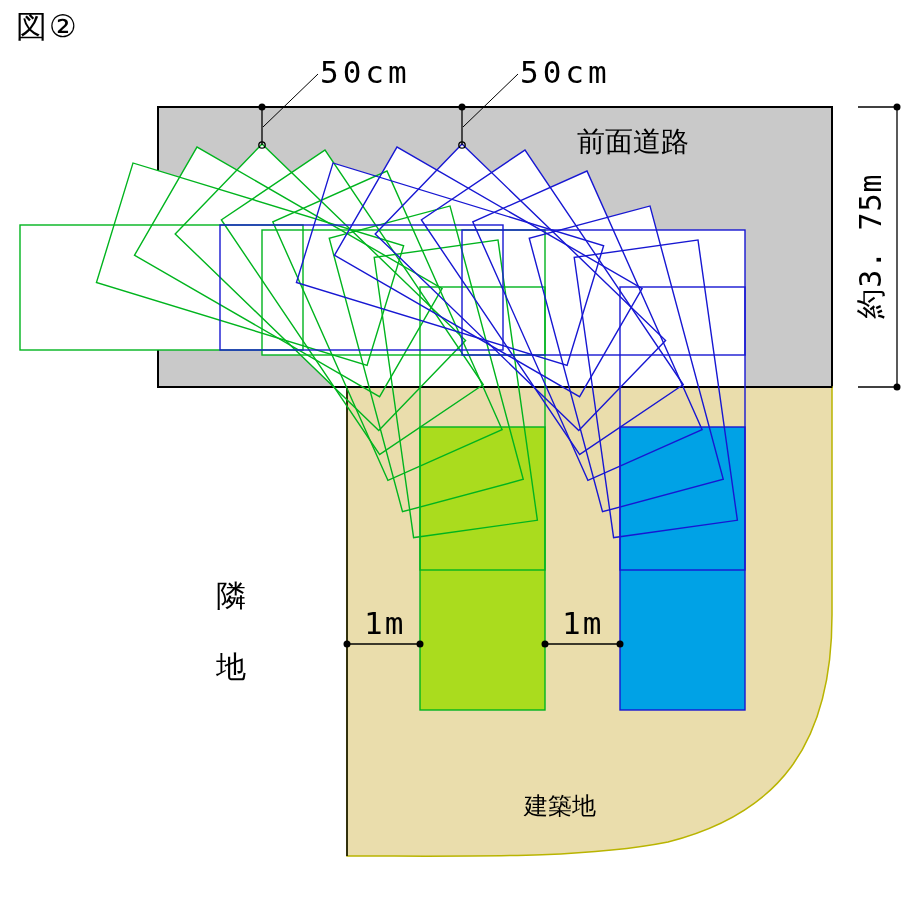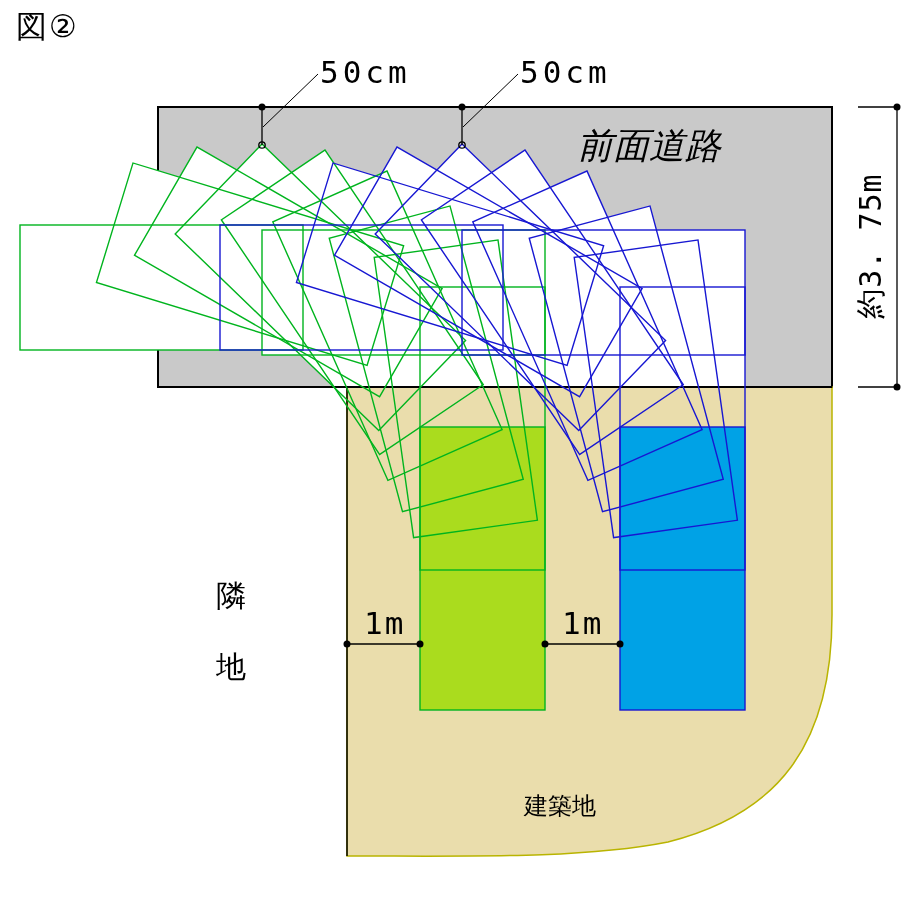--- a/index.html
+++ b/index.html
@@ -3,21 +3,21 @@
 <meta charset="utf-8">
 <style>
   html,body{margin:0;padding:0;background:#ffffff;}
   #stage{position:relative;width:924px;height:887px;background:#ffffff;overflow:hidden;
          font-family:"DejaVu Sans","Liberation Sans",sans-serif;color:#000;}
   #drawing{position:absolute;left:0;top:0;}
   .lbl{position:absolute;line-height:1;white-space:nowrap;color:#000;}
   .jp{font-family:"DejaVu Sans","Liberation Sans",sans-serif;}
   .dim{font-family:"DejaVu Sans Mono","Liberation Mono",monospace;letter-spacing:4px;}
   .title{left:16px;top:11px;font-size:31px;letter-spacing:2px;}
-  .road-label{left:577px;top:128px;font-size:36px;font-style:italic;}
+  .road-label{left:577px;top:128px;font-size:28px;}
   .neighbor-1{left:216px;top:581px;font-size:30px;}
   .neighbor-2{left:216px;top:652px;font-size:30px;}
   .site-label{left:524px;top:794px;font-size:24px;}
   .cl-left{left:320px;top:57px;font-size:31px;}
   .cl-right{left:520px;top:57px;font-size:31px;}
   .gap-left{left:364px;top:608px;font-size:31px;letter-spacing:2px;}
   .gap-right{left:562px;top:608px;font-size:31px;letter-spacing:2px;}
   .road-width{left:871px;top:246px;font-size:30px;letter-spacing:1px;
               transform:translate(-50%,-50%) rotate(-90deg);transform-origin:center;}
 </style>

